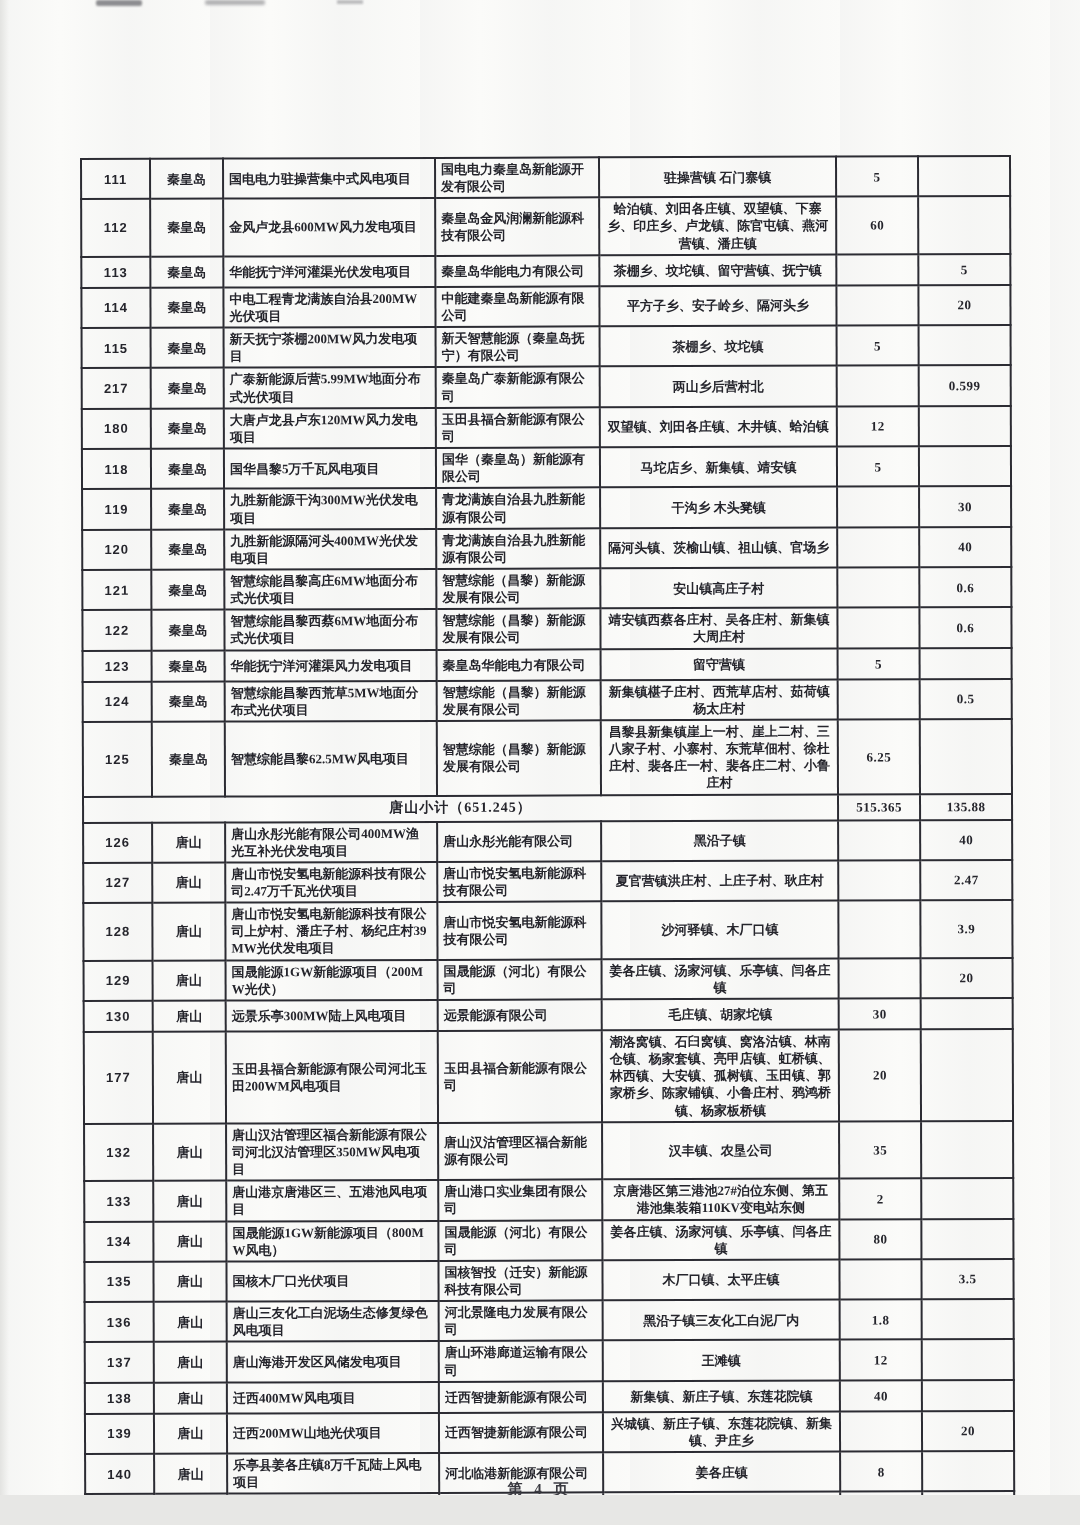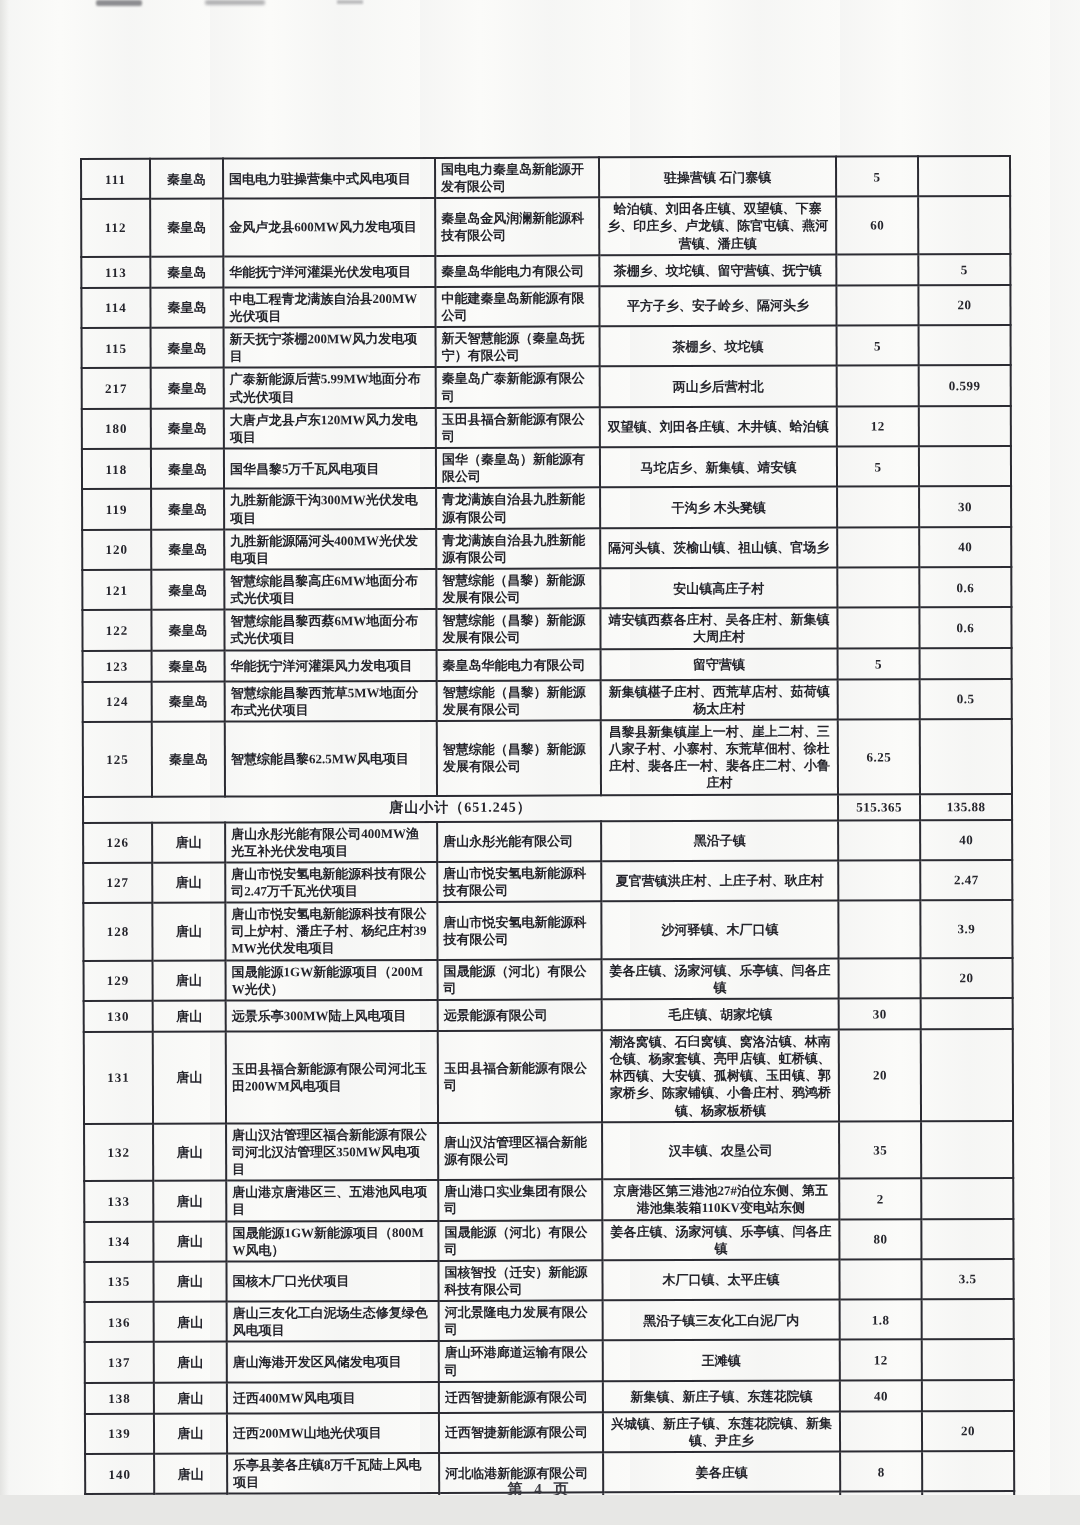--- a/index.html
+++ b/index.html
@@ -73,21 +73,21 @@
     color: #25252c;
     font-weight: 600;
     height: 31px;
     vertical-align: middle;
     word-break: break-all;
   }
   td.cell-no, td.cell-city, td.cell-loc, td.cell-wind, td.cell-solar {
     text-align: center;
   }
   td.cell-proj, td.cell-comp { text-align: left; }
-  td.cell-no { font-family: Liberation Serif, serif; letter-spacing: 1px; }
+  td.cell-no { font-family: Liberation Sans, sans-serif; letter-spacing: 1px; }
   td.cell-wind, td.cell-solar { font-size: 13.5px; letter-spacing: 0.5px; }
 
   tr.subtotal td {
     height: 26px;
     font-weight: 700;
   }
   tr.subtotal td.cell-label { text-align: center; font-size: 14px; letter-spacing: 1px; }
 
   .page-footer {
     position: absolute;
@@ -322,21 +322,21 @@
     <td class="cell-no">130</td>
     <td class="cell-city">唐山</td>
     <td class="cell-proj">远景乐亭300MW陆上风电项目</td>
     <td class="cell-comp">远景能源有限公司</td>
     <td class="cell-loc">毛庄镇、胡家坨镇</td>
     <td class="cell-wind">30</td>
     <td class="cell-solar"></td>
   </tr>
 
   <tr>
-    <td class="cell-no">131</td>
+    <td class="cell-no">177</td>
     <td class="cell-city">唐山</td>
     <td class="cell-proj">玉田县福合新能源有限公司河北玉田200WM风电项目</td>
     <td class="cell-comp">玉田县福合新能源有限公司</td>
     <td class="cell-loc">潮洛窝镇、石臼窝镇、窝洛沽镇、林南仓镇、杨家套镇、亮甲店镇、虹桥镇、林西镇、大安镇、孤树镇、玉田镇、郭家桥乡、陈家铺镇、小鲁庄村、鸦鸿桥镇、杨家板桥镇</td>
     <td class="cell-wind">20</td>
     <td class="cell-solar"></td>
   </tr>
 
   <tr>
     <td class="cell-no">132</td>

